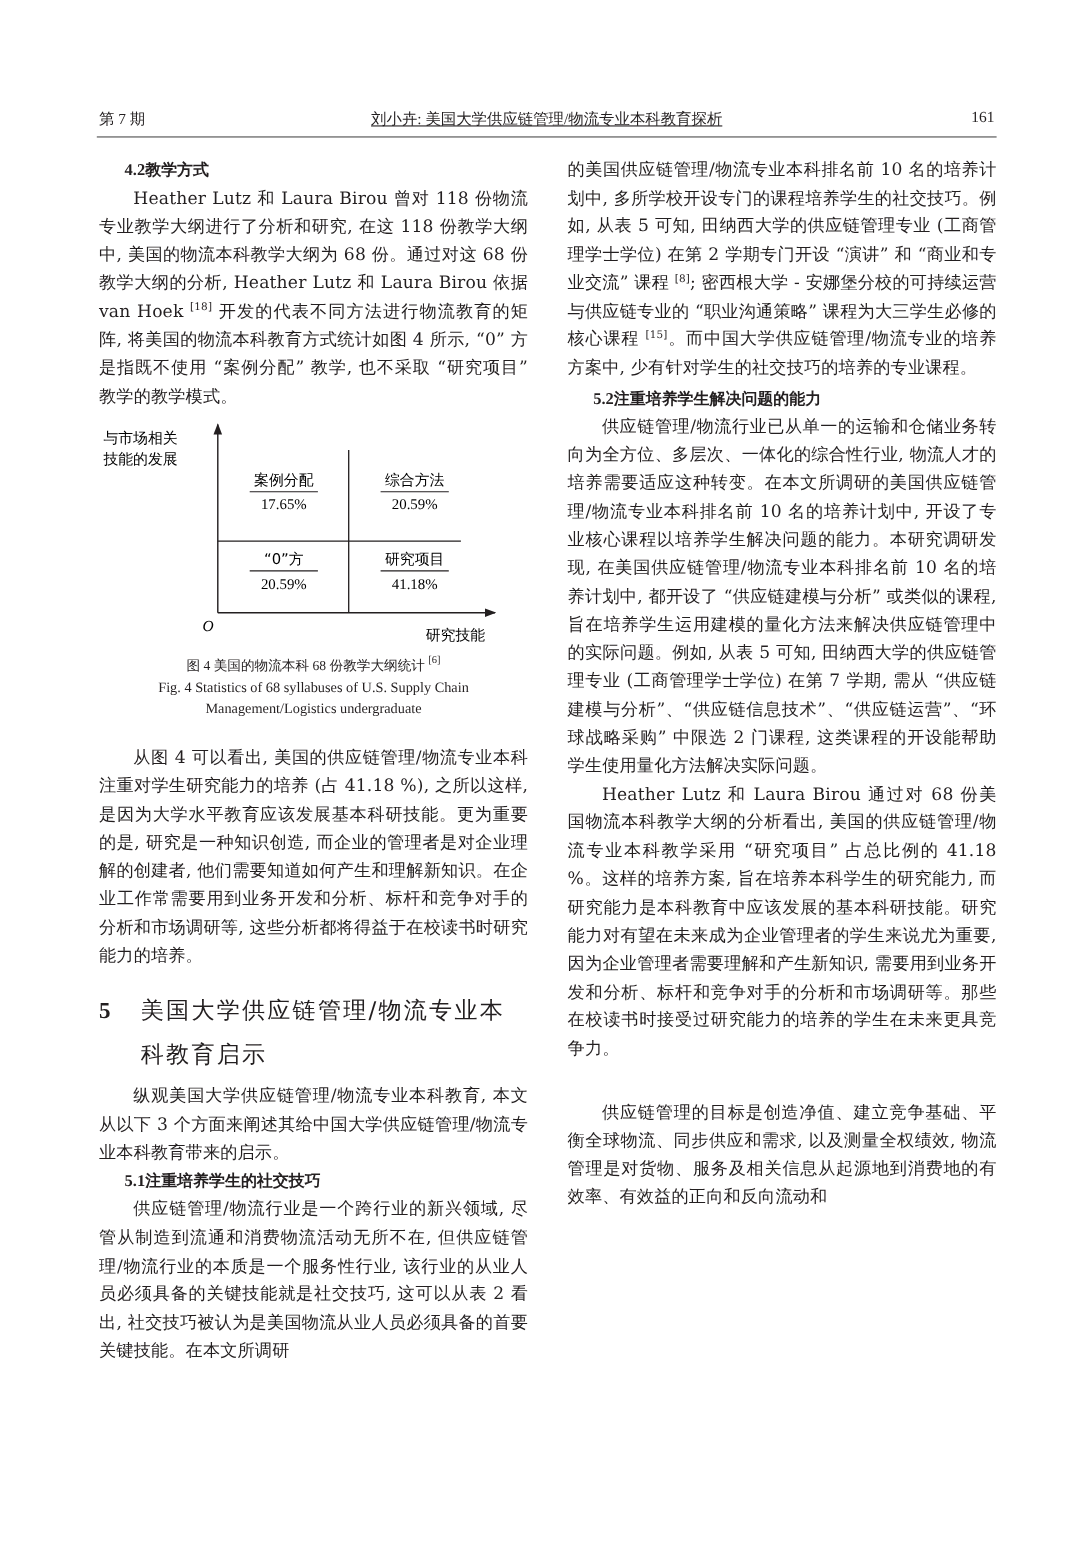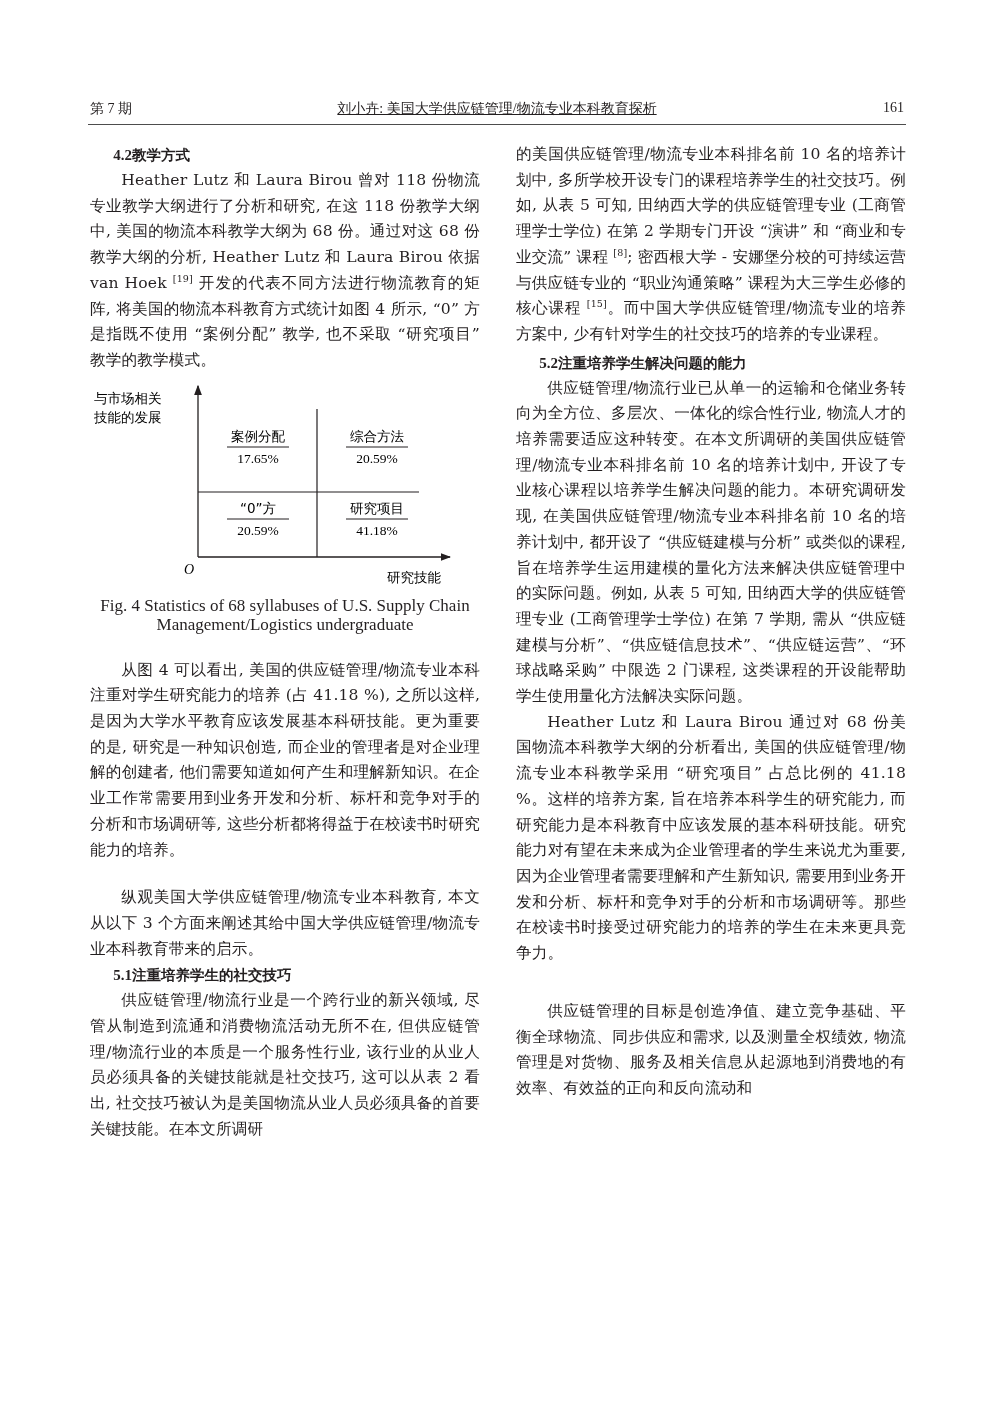--- a/index.html
+++ b/index.html
@@ -28,41 +28,41 @@
   .sub .num { font-family: "Liberation Serif", serif; font-weight: bold; display: inline-block; width: 42px; font-size: 15px; text-align: right; }
   .sec { font-family: "DejaVu Sans", "Liberation Sans", sans-serif; font-size: 21px;
          line-height: 40px; margin: 0; letter-spacing: 2px; }
   .sec .num { font-family: "Liberation Serif", serif; font-weight: bold; display: inline-block; width: 38px; letter-spacing: 0; }
   .sec .cont { padding-left: 38px; display: block; }
   sup { font-size: 9.5px; vertical-align: 6px; line-height: 0; }
 
   
   .figure { position: relative; width: 390px; height: 210px; margin: 6px 0 6px 0; }
   .figure svg { position: absolute; left: 0; top: 0; }
-  .fig-caption { text-align: center; font-size: 17px; line-height: 19px; margin: 0;
+  .fig-caption { text-align: center; font-size: 13px; line-height: 19px; margin: 0;
                  font-family: "Liberation Serif", "DejaVu Serif", serif; }
   .fig-caption.cn { font-size: 12.4px; }
 </style>
 </head>
 <body>
 
 <div class="page">
 
   <div class="header">
     <span class="issue">第 7 期</span>
     <span class="title">刘小卉: 美国大学供应链管理/物流专业本科教育探析</span>
     <span class="pnum">161</span>
   </div>
   <div class="header-rule"></div>
 
   <div class="col col-left">
     <p class="sub">
       <span class="num">4.2</span><span>教学方式</span>
     </p>
-    <p class="p indent"><span>Heather Lutz 和 Laura Birou 曾对 118 份物流专业教学大纲进行了分析和研究, 在这 118 份教学大纲中, 美国的物流本科教学大纲为 68 份。通过对这 68 份教学大纲的分析, Heather Lutz 和 Laura Birou 依据 van Hoek </span><sup>[19]</sup><span> 开发的代表不同方法进行物流教育的矩阵, 将美国的物流本科教育方式统计如图 4 所示, “0” 方是指既不使用 “案例分配” 教学, 也不采取 “研究项目” 教学的教学模式。</span></p>
+    <p class="p indent"><span>Heather Lutz 和 Laura Birou 曾对 118 份物流专业教学大纲进行了分析和研究, 在这 118 份教学大纲中, 美国的物流本科教学大纲为 68 份。通过对这 68 份教学大纲的分析, Heather Lutz 和 Laura Birou 依据 van Hoek </span><sup>[18]</sup><span> 开发的代表不同方法进行物流教育的矩阵, 将美国的物流本科教育方式统计如图 4 所示, “0” 方是指既不使用 “案例分配” 教学, 也不采取 “研究项目” 教学的教学模式。</span></p>
 
     <div class="figure">
       <svg id="quad" width="390" height="210" viewBox="0 0 390 210">
         <defs>
           <marker id="arr" markerWidth="8" markerHeight="8" refX="7" refY="4" orient="auto">
             <path d="M0,1 L8,4 L0,7 Z" fill="#231f20"></path>
           </marker>
         </defs>
 
         <line x1="108" y1="177" x2="108" y2="6" stroke="#231f20" stroke-width="1.3" marker-end="url(#arr)"></line>
@@ -95,26 +95,31 @@
             </g>
             <g>
               <text x="287" y="133" text-anchor="middle" font-size="13.5" font-family="DejaVu Sans, sans-serif">研究项目</text>
               <line x1="256" x2="318" y1="139" y2="139" stroke="#231f20" stroke-width="1"></line>
               <text x="287" y="155" text-anchor="middle" font-size="13.5" font-family="Liberation Serif, serif">41.18%</text>
             </g>
           </g>
       </svg>
     </div>
 
+    <p class="fig-caption cn"><span>图 4   美国的物流本科 68 份教学大纲统计 </span><sup>[6]</sup></p>
     <p class="fig-caption">Fig. 4   Statistics of 68 syllabuses of U.S. Supply Chain</p>
     <p class="fig-caption" style="margin-bottom:24px;">Management/Logistics undergraduate</p>
 
     <p class="p indent">从图 4 可以看出, 美国的供应链管理/物流专业本科注重对学生研究能力的培养 (占 41.18 %), 之所以这样, 是因为大学水平教育应该发展基本科研技能。更为重要的是, 研究是一种知识创造, 而企业的管理者是对企业理解的创建者, 他们需要知道如何产生和理解新知识。在企业工作常需要用到业务开发和分析、标杆和竞争对手的分析和市场调研等, 这些分析都将得益于在校读书时研究能力的培养。</p>
 
     <div style="height:16px"></div>
+    <p class="sec">
+      <span class="num">5</span><span>美国大学供应链管理/物流专业本</span>
+      <span class="cont">科教育启示</span>
+    </p>
     <div style="height:6px"></div>
     <p class="p indent">纵观美国大学供应链管理/物流专业本科教育, 本文从以下 3 个方面来阐述其给中国大学供应链管理/物流专业本科教育带来的启示。</p>
     <p class="sub">
       <span class="num">5.1</span><span>注重培养学生的社交技巧</span>
     </p>
     <p class="p indent">供应链管理/物流行业是一个跨行业的新兴领域, 尽管从制造到流通和消费物流活动无所不在, 但供应链管理/物流行业的本质是一个服务性行业, 该行业的从业人员必须具备的关键技能就是社交技巧, 这可以从表 2 看出, 社交技巧被认为是美国物流从业人员必须具备的首要关键技能。在本文所调研</p>
   </div>
 
   <div class="col col-right">
     <p class="p"><span>的美国供应链管理/物流专业本科排名前 10 名的培养计划中, 多所学校开设专门的课程培养学生的社交技巧。例如, 从表 5 可知, 田纳西大学的供应链管理专业 (工商管理学士学位) 在第 2 学期专门开设 “演讲” 和 “商业和专业交流” 课程 </span><sup>[8]</sup><span>; 密西根大学 - 安娜堡分校的可持续运营与供应链专业的 “职业沟通策略” 课程为大三学生必修的核心课程 </span><sup>[15]</sup><span>。而中国大学供应链管理/物流专业的培养方案中, 少有针对学生的社交技巧的培养的专业课程。</span></p>

